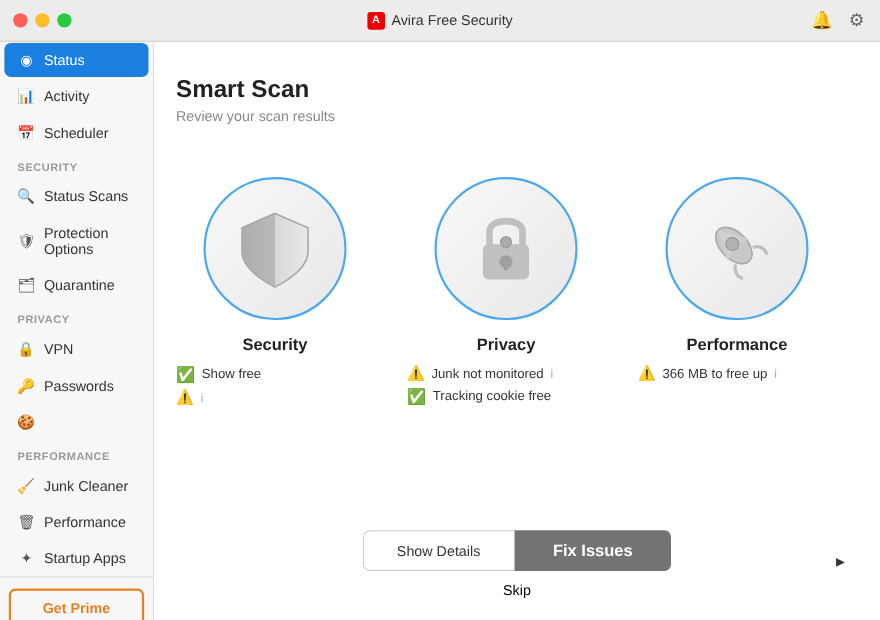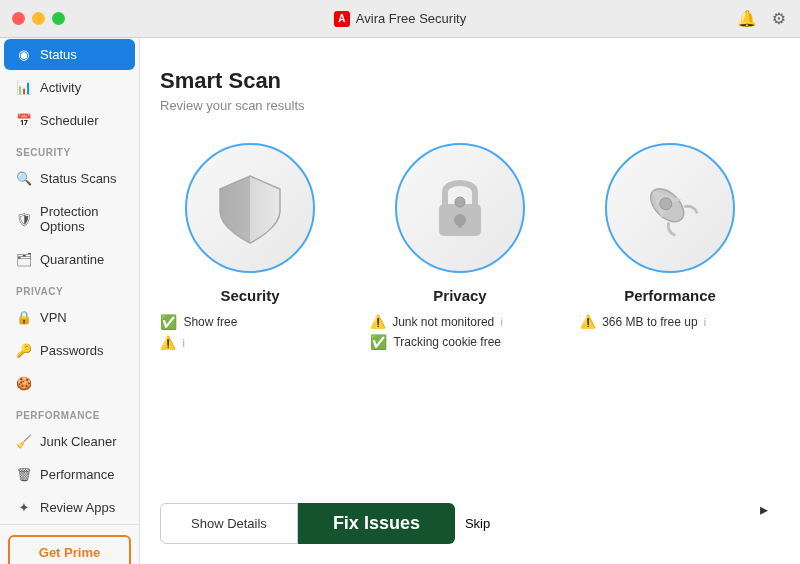--- a/index.html
+++ b/index.html
@@ -152,21 +152,21 @@
     }
     .page-title {
       font-size: 22px;
       font-weight: 700;
       color: #222;
       margin-bottom: 4px;
     }
     .page-subtitle {
       font-size: 13px;
       color: #888;
-      margin-bottom: 30px;
+      margin-bottom: 48px;
     }
 
     
     .scan-cards {
       display: flex;
       gap: 30px;
       align-items: flex-start;
       margin-bottom: 30px;
     }
     .scan-card {
@@ -211,44 +211,44 @@
     .info-icon {
       color: #aaa;
       font-size: 11px;
       cursor: pointer;
     }
 
     
     .bottom-actions {
       margin-top: auto;
       display: flex;
-      flex-direction: row;
+      flex-direction: column;
       align-items: center;
       gap: 10px;
       width: 100%;
     }
     .action-buttons {
       display: flex;
       gap: 0;
     }
     .show-details-btn {
       padding: 10px 30px;
       background: white;
       border: 1px solid #ccc;
       border-radius: 6px 0 0 6px;
       font-size: 13px;
       color: #333;
       cursor: pointer;
     }
     .fix-issues-btn {
       padding: 10px 35px;
-      background: #14532d;
+      background: #737373;
       border: none;
       border-radius: 0 6px 6px 0;
-      font-size: 18px;
+      font-size: 15px;
       font-weight: 600;
       color: white;
       cursor: pointer;
     }
     .skip-link {
       font-size: 13px;
       color: #000000;
       cursor: pointer;
       text-decoration: none;
       background: none;
@@ -332,21 +332,21 @@
     <div class="sidebar-item">
       <span class="sidebar-icon">🧹</span>
       <span>Junk Cleaner</span>
     </div>
     <div class="sidebar-item">
       <span class="sidebar-icon">🗑</span>
       <span>Performance</span>
     </div>
     <div class="sidebar-item">
       <span class="sidebar-icon">✦</span>
-      <span>Review Apps</span>
+      <span>Startup Apps</span>
     </div>
 
     <div class="sidebar-bottom">
       <button class="get-prime-btn">Get Prime</button>
       
     </div>
   </div>
 
   <div class="main-content">
     <h1 class="page-title">Smart Scan</h1>

